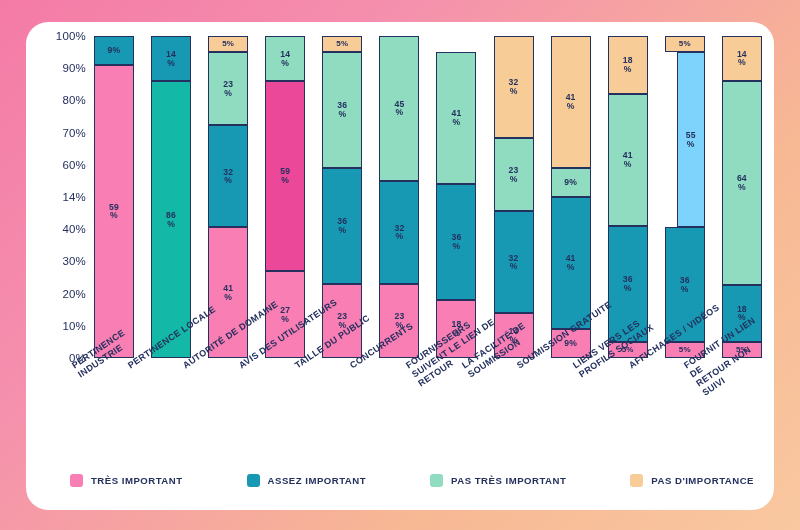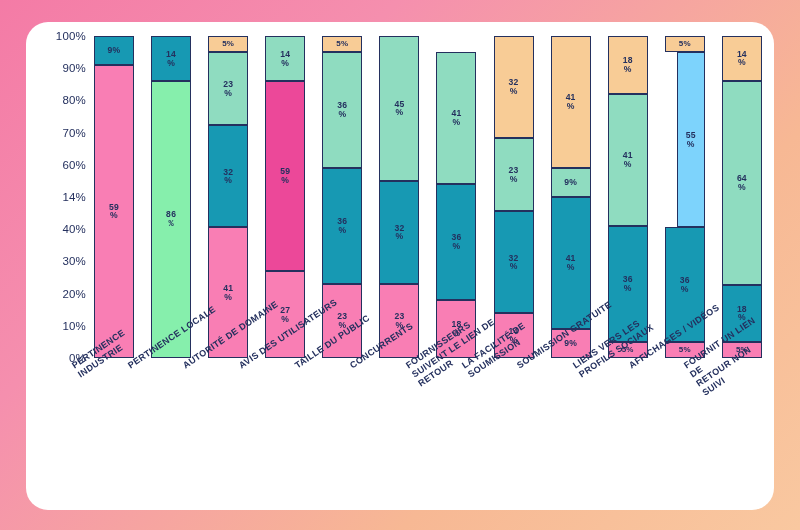--- a/index.html
+++ b/index.html
@@ -96,21 +96,21 @@
               <span class="lbl">
                 <span>59</span>
                 <span>%</span>
               </span>
             </div>
             <div class="seg inline" style="height: 9%; background: rgb(23, 153, 179);">
               <span class="lbl">9%</span>
             </div>
           </div>
           <div class="bar-col">
-            <div class="seg" style="height: 86%; background: #86efac; font-family: Liberation Mono, monospace;">
+            <div class="seg" style="height: 86%; background: #14b8a6;">
               <span class="lbl">
                 <span>86</span>
                 <span>%</span>
               </span>
             </div>
             <div class="seg" style="height: 14%; background: rgb(23, 153, 179);">
               <span class="lbl">
                 <span>14</span>
                 <span>%</span>
               </span>
@@ -351,15 +351,33 @@
         <div class="x-lab" style="left: 365.667px;">LA FACILITÉ DE
 SOUMISSION</div>
         <div class="x-lab" style="left: 421.333px;">SOUMISSION GRATUITE</div>
         <div class="x-lab" style="left: 477px;">LIENS VERS LES
 PROFILS SOCIAUX</div>
         <div class="x-lab" style="left: 532.667px;">AFFICHAGES / VIDÉOS</div>
         <div class="x-lab" style="left: 588.333px;">FOURNIT UN LIEN DE
 RETOUR NON SUIVI</div>
       </div>
 
+    <div id="legend">
+        <div class="lg-item">
+          <span class="lg-sw" style="background: rgb(249, 126, 180);"></span>
+          <span class="lg-tx">TRÈS IMPORTANT</span>
+        </div>
+        <div class="lg-item">
+          <span class="lg-sw" style="background: rgb(23, 153, 179);"></span>
+          <span class="lg-tx">ASSEZ IMPORTANT</span>
+        </div>
+        <div class="lg-item">
+          <span class="lg-sw" style="background: rgb(143, 220, 192);"></span>
+          <span class="lg-tx">PAS TRÈS IMPORTANT</span>
+        </div>
+        <div class="lg-item">
+          <span class="lg-sw" style="background: rgb(248, 204, 150);"></span>
+          <span class="lg-tx">PAS D'IMPORTANCE</span>
+        </div>
+      </div>
 
   </div>
 </div>
 
 </body></html>

